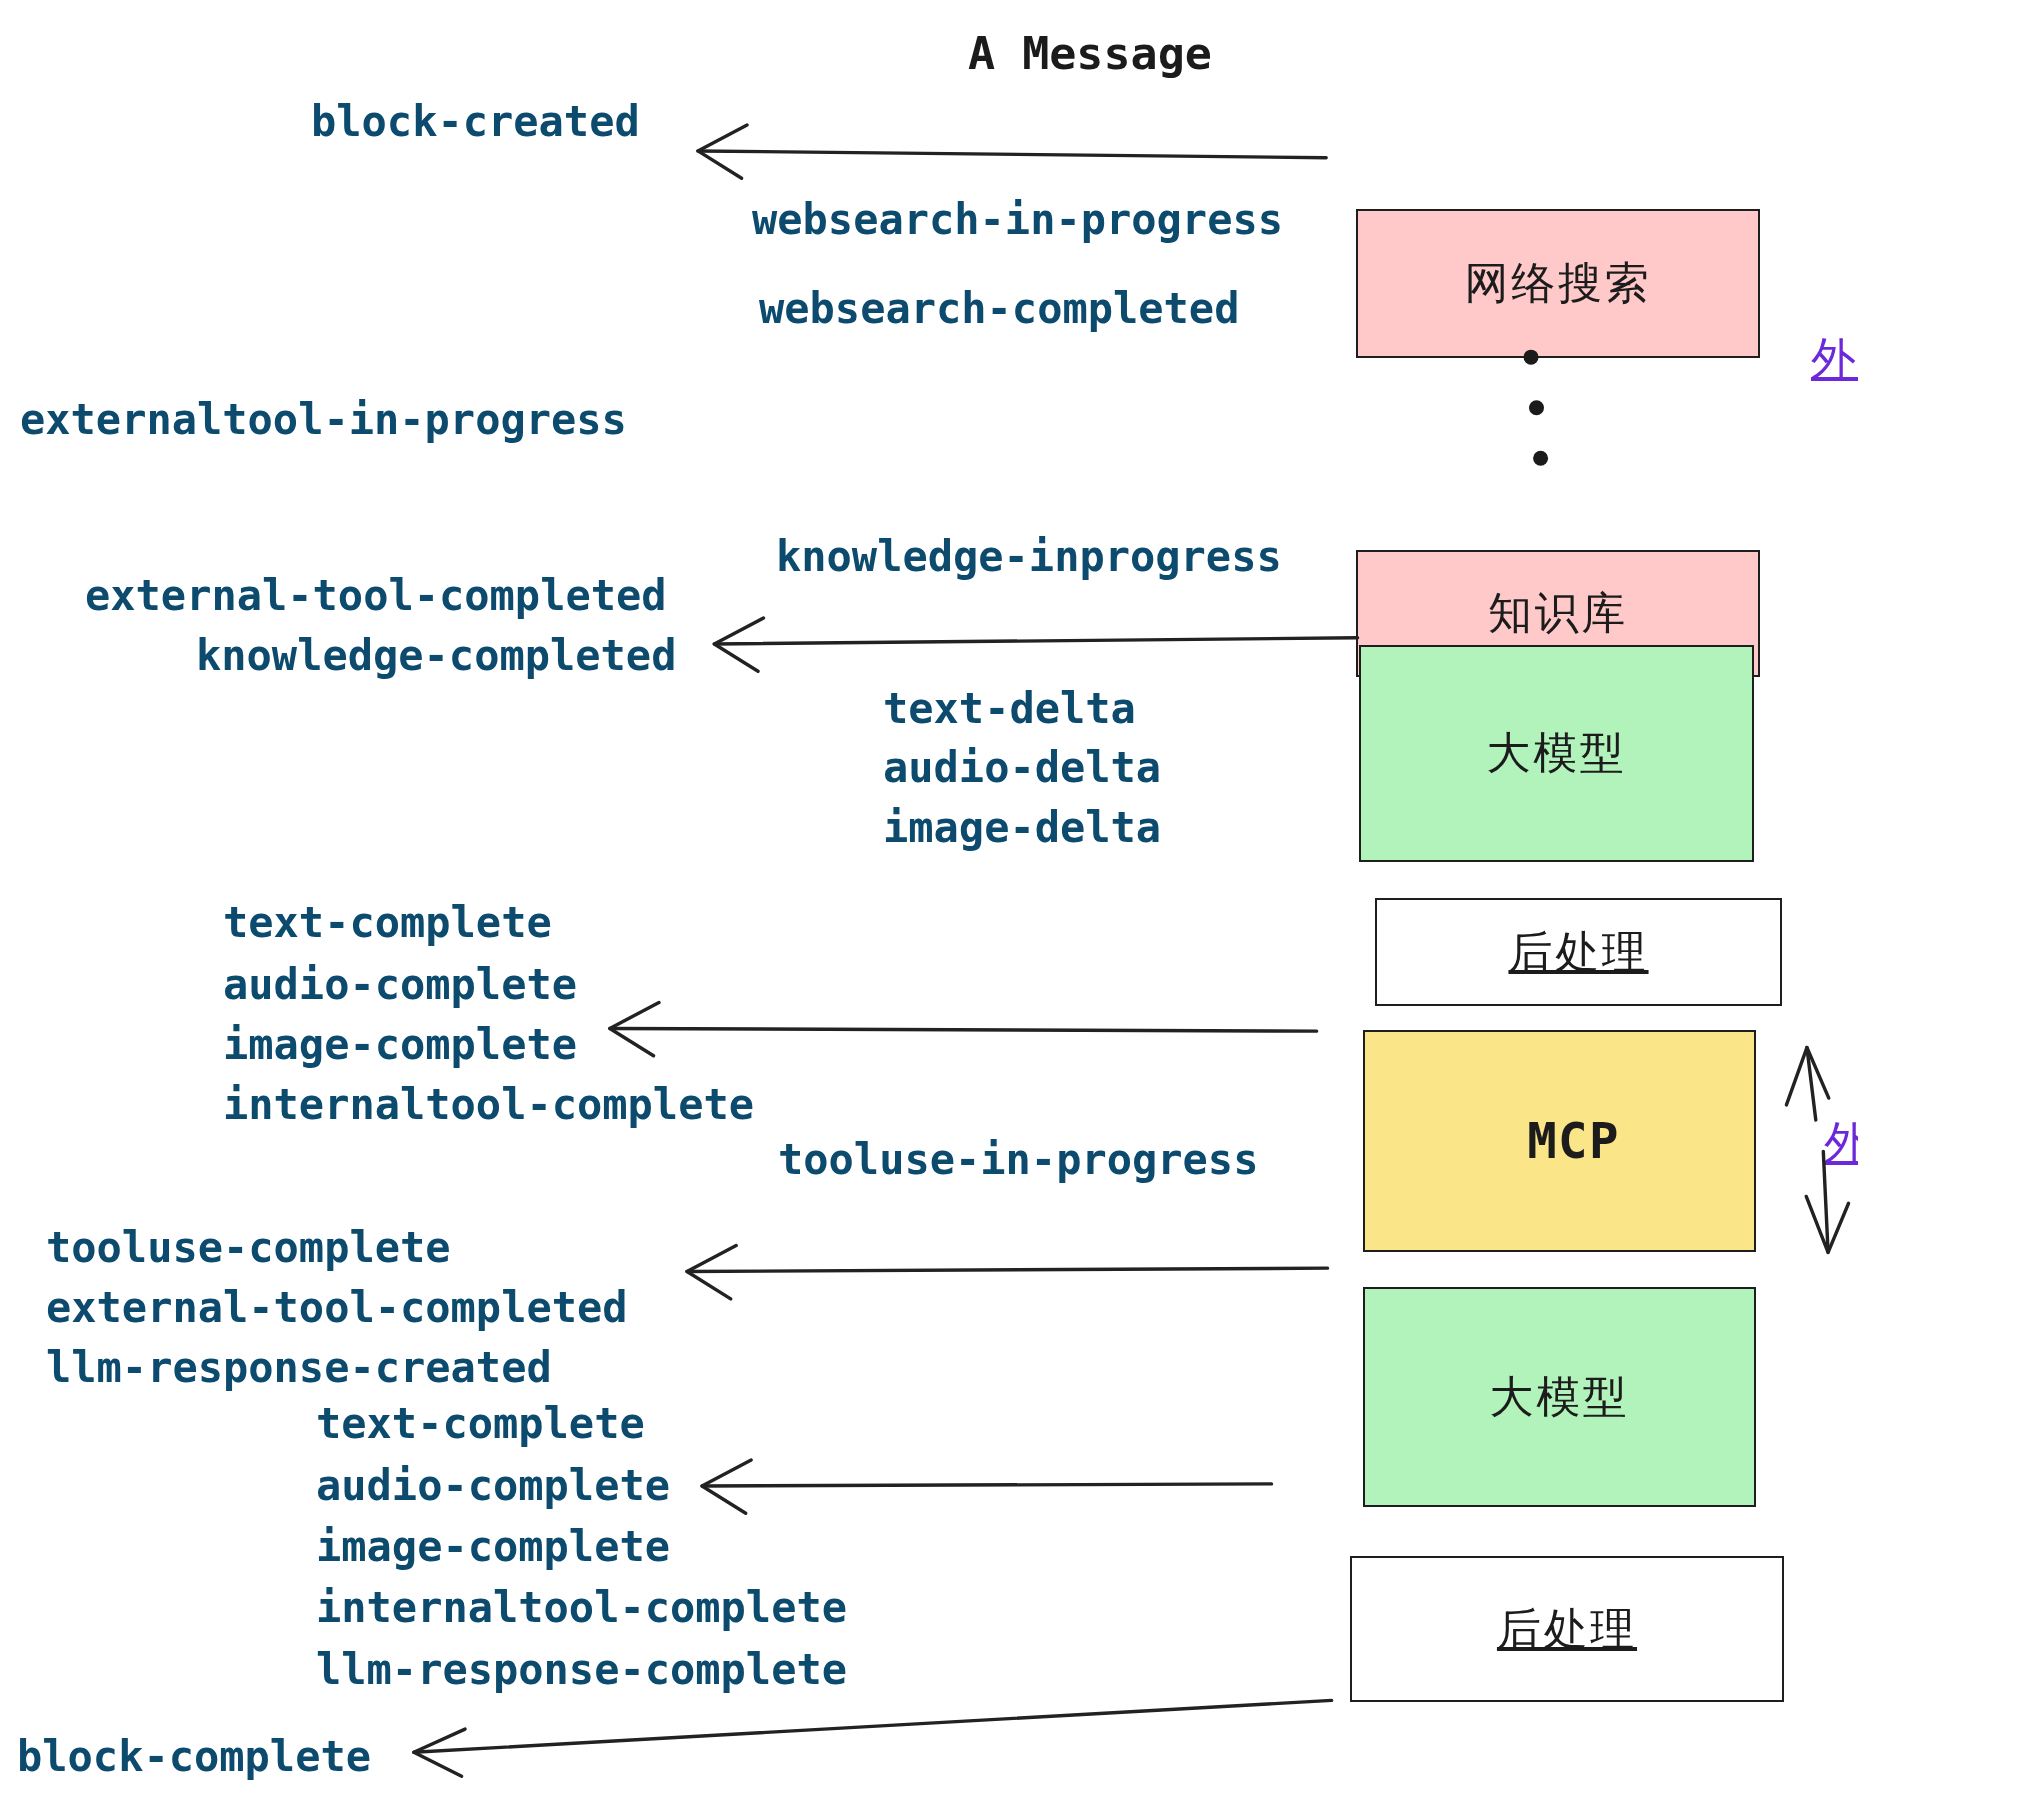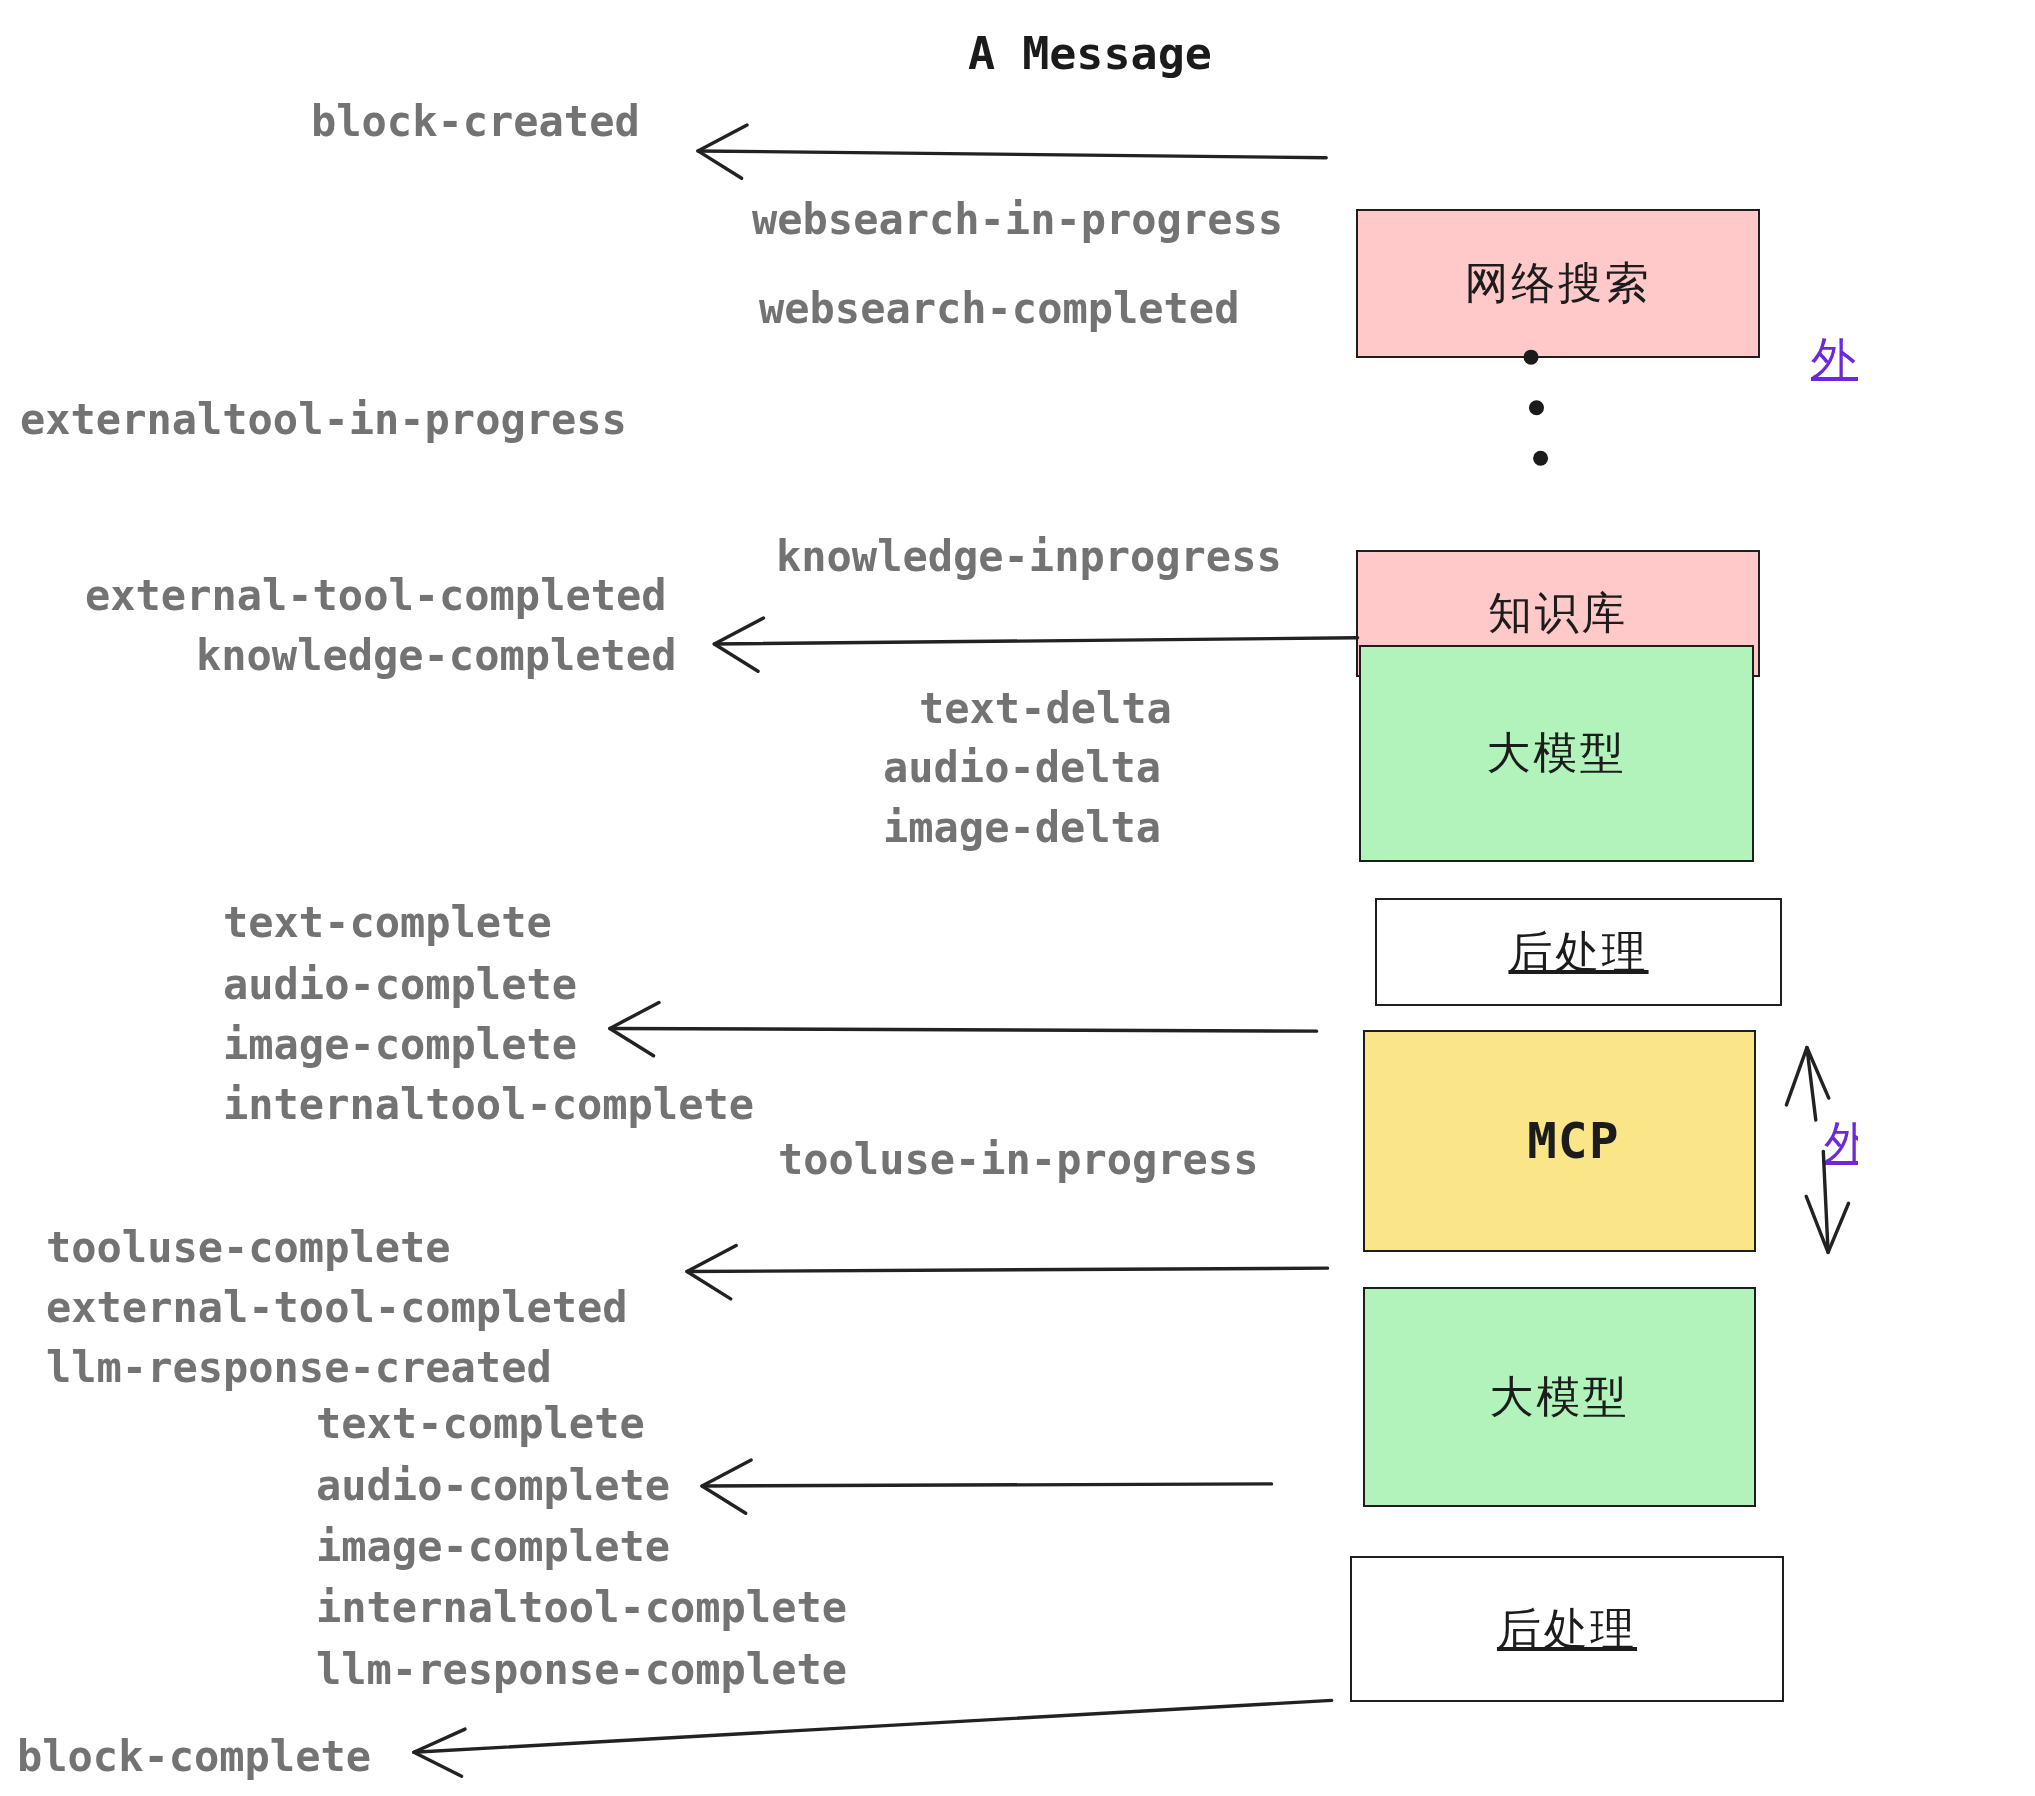--- a/index.html
+++ b/index.html
@@ -12,21 +12,21 @@
   }
   .title{
     position:absolute;
     font:600 45px "DejaVu Sans Mono", monospace;
     color:#1b1b1b;
     white-space:nowrap;
   }
   .ev{
     position:absolute;
     font:600 42px "DejaVu Sans Mono", monospace;
-    color:#737373;
+    color:#0c4a6e;
     white-space:nowrap;
     transform:translateY(-50%);
     line-height:1;
   }
   .box{
     position:absolute;
     display:flex;align-items:center;justify-content:center;
     border:2.7px solid #1e1e1e;
     box-sizing:border-box;
     font:500 44px "DejaVu Sans", sans-serif;
@@ -64,21 +64,21 @@
 
   <div class="title" style="left:968px;top:27px">A Message</div>
 
   <div class="ev" style="left:311px;top:122px">block-created</div>
   <div class="ev" style="left:752px;top:220px">websearch-in-progress</div>
   <div class="ev" style="left:759px;top:309px">websearch-completed</div>
   <div class="ev" style="left:20px;top:420px">externaltool-in-progress</div>
   <div class="ev" style="left:776px;top:557px">knowledge-inprogress</div>
   <div class="ev" style="left:85px;top:596px">external-tool-completed</div>
   <div class="ev" style="left:196px;top:656px">knowledge-completed</div>
-  <div class="ev" style="left:919px;top:709px">text-delta</div>
+  <div class="ev" style="left:883px;top:709px">text-delta</div>
   <div class="ev" style="left:883px;top:768px">audio-delta</div>
   <div class="ev" style="left:883px;top:828px">image-delta</div>
   <div class="ev" style="left:223px;top:923px">text-complete</div>
   <div class="ev" style="left:223px;top:985px">audio-complete</div>
   <div class="ev" style="left:223px;top:1045px">image-complete</div>
   <div class="ev" style="left:223px;top:1105px">internaltool-complete</div>
   <div class="ev" style="left:778px;top:1160px">tooluse-in-progress</div>
   <div class="ev" style="left:46px;top:1248px">tooluse-complete</div>
   <div class="ev" style="left:46px;top:1308px">external-tool-completed</div>
   <div class="ev" style="left:46px;top:1368px">llm-response-created</div>

